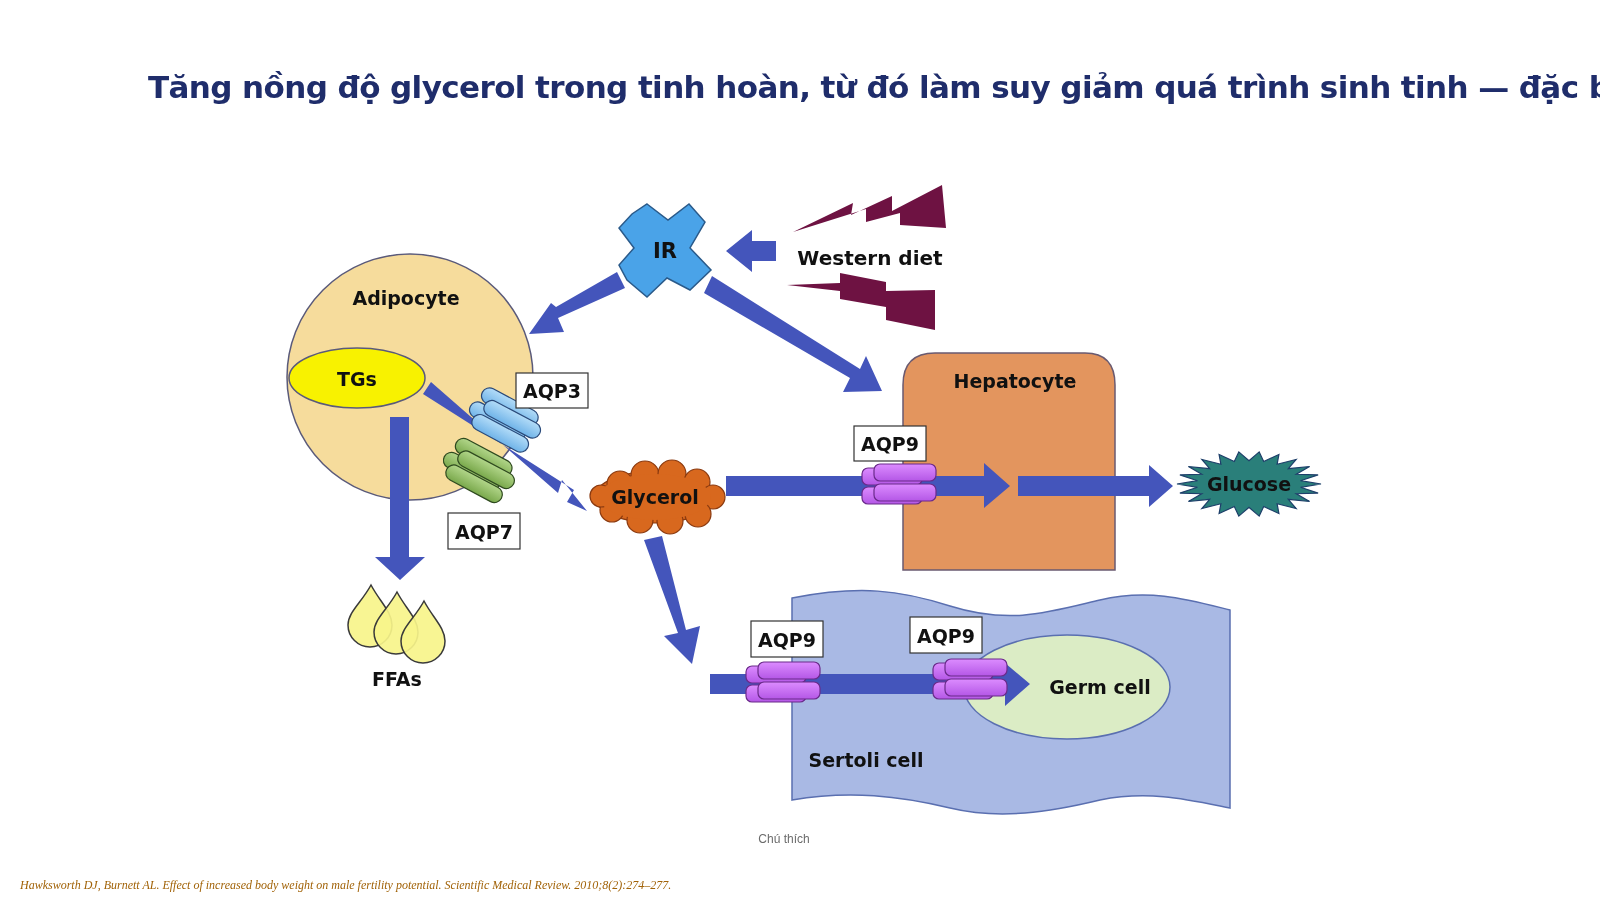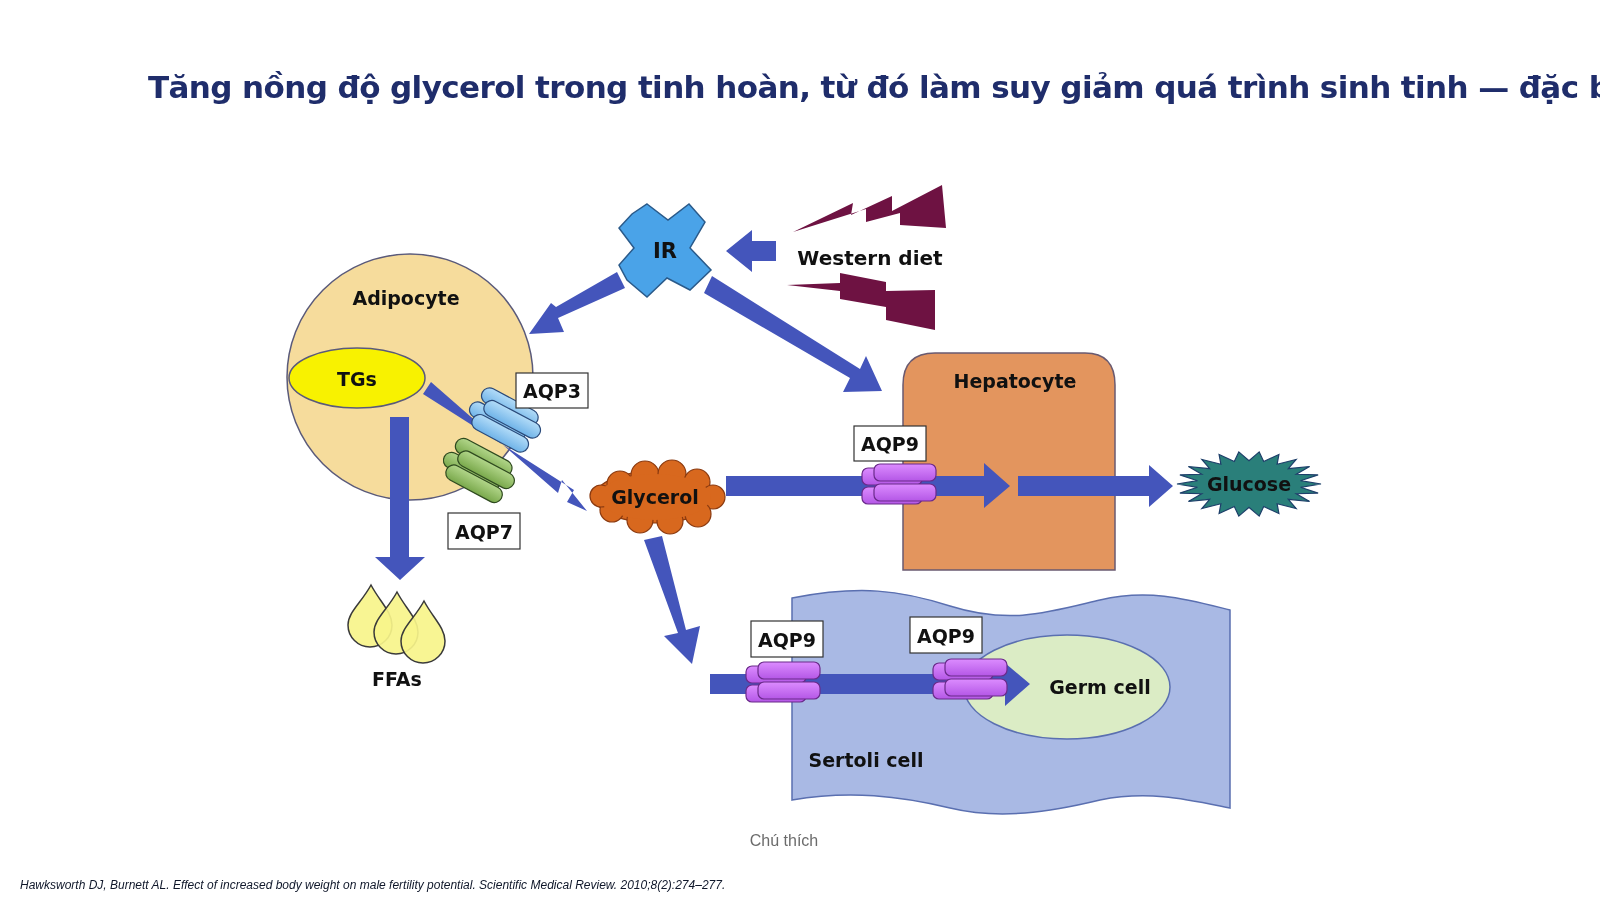--- a/index.html
+++ b/index.html
@@ -1,22 +1,22 @@
 <!DOCTYPE html>
 <html><head>
 <meta charset="utf-8">
 <style>
   html, body { margin: 0; padding: 0; background: #ffffff; }
   body { width: 1600px; height: 900px; position: relative; overflow: hidden; font-family: "Liberation Sans", sans-serif; }
   .title { position: absolute; left: 148px; top: 66px; width: 1420px; color: #1f2d6b; font-weight: bold; font-size: 31px; line-height: 43px; font-family: "DejaVu Sans", sans-serif; letter-spacing: -0.6px; }
   .title div { white-space: nowrap; }
   svg.diagram { position: absolute; left: 0; top: 0; }
   .lbl { font-family: "DejaVu Sans", sans-serif; font-weight: bold; fill: #111111; }
-  .caption { position: absolute; left: 0; width: 1568px; top: 832px; text-align: center; font-size: 16px; color: #6b6b6b; font-family: "Liberation Sans", sans-serif; }
-  .citation { position: absolute; left: 20px; top: 878px; font-size: 12px; color: #0f172a; font-style: italic; font-family: Liberation Sans, sans-serif; white-space: nowrap; }
+  .caption { position: absolute; left: 0; width: 1568px; top: 832px; text-align: center; font-size: 12px; color: #6b6b6b; font-family: "Liberation Sans", sans-serif; }
+  .citation { position: absolute; left: 20px; top: 878px; font-size: 12px; color: #a16207; font-style: italic; font-family: Liberation Serif, serif; white-space: nowrap; }
 </style>
 </head>
 <body>
 
 <div class="title">
   <div>Tăng nồng độ glycerol trong tinh hoàn, từ đó làm suy giảm quá trình sinh tinh — đặc biệt ở</div>
 </div>
 
 <svg class="diagram" width="1600" height="900" viewBox="0 0 1600 900">
   <defs>

